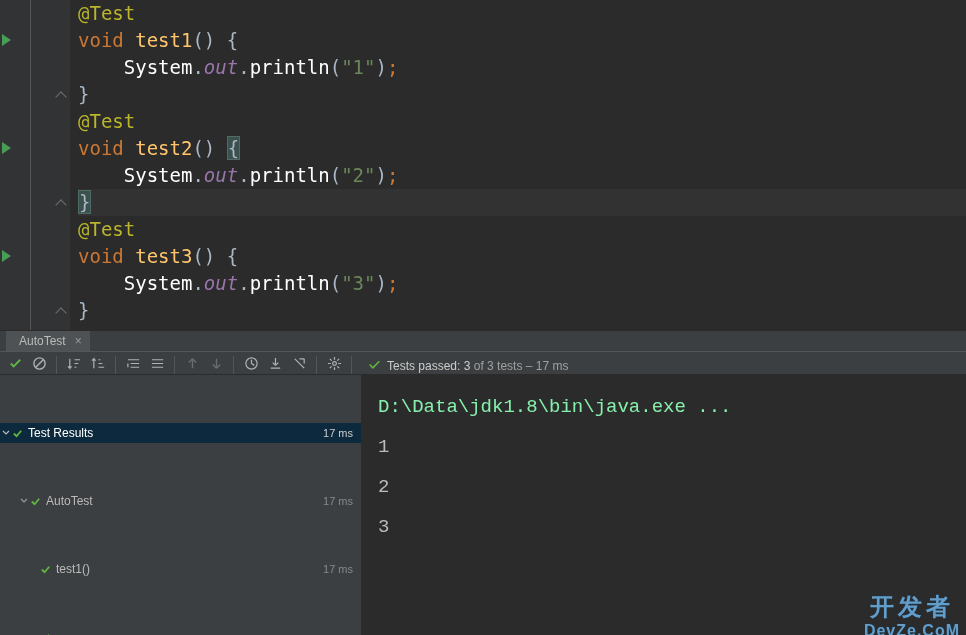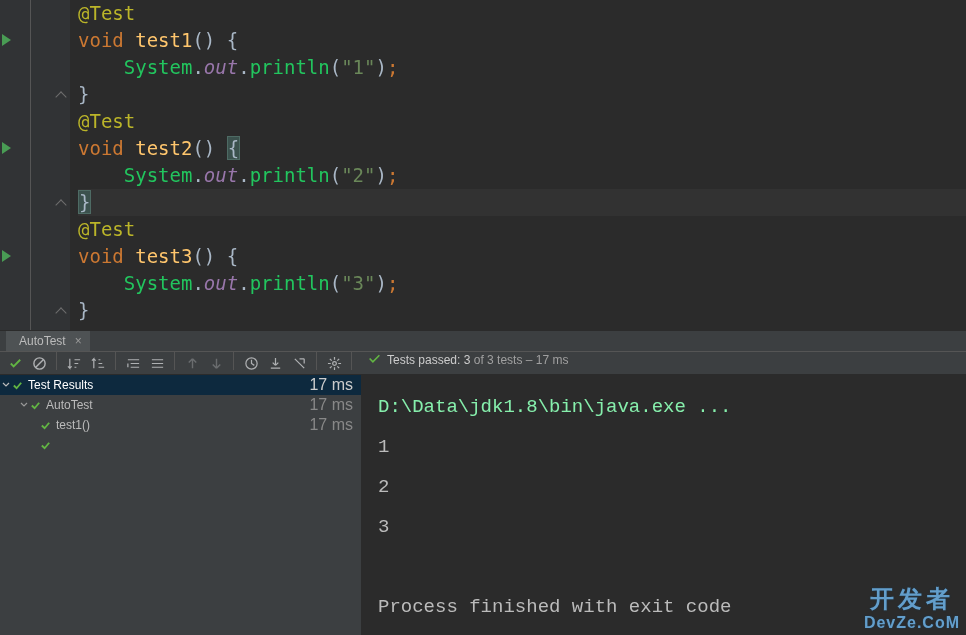--- a/index.html
+++ b/index.html
@@ -66,21 +66,21 @@
   flex: 1;
   padding-left: 8px;
   line-height: 27px;
   font-size: 19px;
 }
 .code-line { height: 27px; white-space: pre; }
 .code-line.sel { background: #323232; }
 .brace-hi { background: #3b514d; border: 1px solid #4e6b64; }
 .k-anno { color: #bbb529; }
 .k-kw { color: #cc7832; }
-.k-id { color: #22c55e; }
+.k-id { color: #ffffff; }
 .k-fn { color: #ffc66d; }
 .k-field { color: #9876aa; font-style: italic; }
 .k-str { color: #6a8759; }
 .k-punc { color: #a9b7c6; }
 .k-semi { color: #cc7832; }
 
 
 .runner-tabs {
   height: 28px;
   background: #3c3f41;
@@ -110,21 +110,21 @@
   color: #999;
   font-size: 12px;
   margin-left: 4px;
 }
 
 
 .toolbar {
   height: 30px;
   background: #3c3f41;
   display: flex;
-  align-items: flex-start;
+  align-items: flex-end;
   padding: 0 4px;
   gap: 2px;
   border-bottom: 1px solid #2b2b2b;
 }
 .tbtn {
   width: 22px; height: 22px;
   display: flex;
   align-items: center;
   justify-content: center;
   color: #afb1b3;
@@ -160,31 +160,32 @@
   font-family: "Segoe UI", sans-serif;
   font-size: 12px;
   color: #bbb;
   border-right: 1px solid #2b2b2b;
 }
 .tree-row {
   height: 20px;
   display: flex;
   align-items: center;
   padding-right: 8px;
+  margin-top: 48px;
 }
 .tree-row.selected { background: #0d293e; color: #fff; }
 .chev {
   width: 12px;
   display: inline-flex;
   justify-content: center;
   color: #999;
 }
 .chev svg { width: 8px; height: 8px; }
 .tree-label { flex: 1; }
-.tree-time { color: #888; font-size: 16px; }
+.tree-time { color: #888; font-size: 11px; }
 .tree-row.selected .tree-time { color: #ccc; }
 .indent-1 { padding-left: 18px; }
 .indent-2 { padding-left: 40px; justify-content: space-between; }
 .chk { color: #62b543; margin-right: 5px; display:inline-flex; }
 .chk svg { width: 11px; height: 11px; }
 
 .console {
   flex: 1;
   padding: 12px 16px;
   font-family: "Consolas","Courier New",monospace;
@@ -396,19 +397,18 @@
         </span>
       <span class="tree-time"></span>
     </div>
   </div>
   <div class="console">
     <div class="cmd">D:\Data\jdk1.8\bin\java.exe ...</div>
     <div>1</div>
     <div>2</div>
     <div>3</div>
     <div style="height:40px"></div>
-    <div>Process finished with exit code </div>
     <div class="watermark">
       <div class="cn">开发者</div>
       <div class="en">DevZe.CoM</div>
     </div>
   </div>
 </div>
 
 </body></html>

